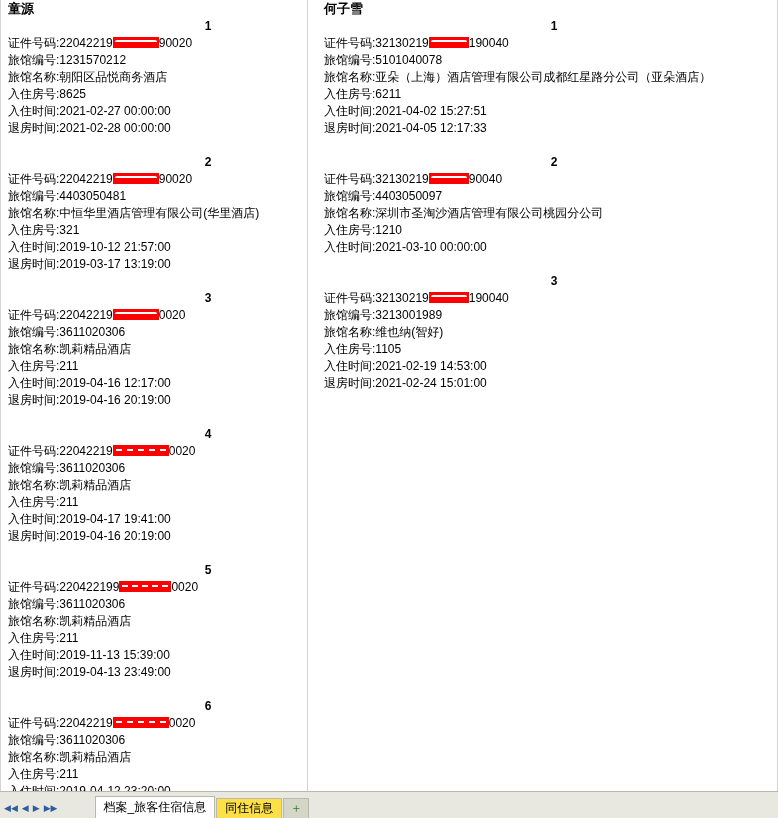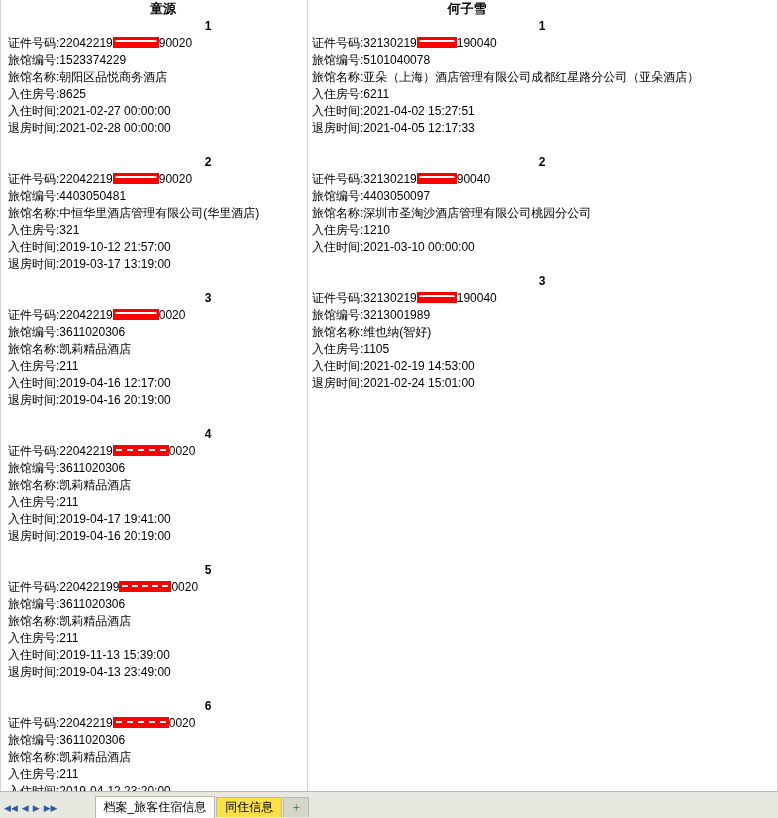--- a/index.html
+++ b/index.html
@@ -23,28 +23,27 @@
     width: 778px;
     height: 792px;
     background: #ffffff;
   }
   .col {
     position: absolute;
     top: 0;
     width: 310px;
   }
   .col-left { left: 8px; }
-  .col-right { left: 312px; }
+  .col-right { left: 324px; }
   .col-head {
     height: 18px;
     line-height: 18px;
     font-size: 13px;
     font-weight: bold;
     white-space: nowrap;
-    text-align: center;
   }
   .entry { margin-top: 0; }
   .idx {
     height: 17px;
     line-height: 17px;
     text-align: center;
     font-size: 12px;
     font-weight: bold;
     width: 200px;
     margin-left: 100px;
@@ -168,21 +167,21 @@
     <div class="vline" style="left:777px"></div>
     <div class="hline-bottom" style="top:791px"></div>
   </div>
 
   <div class="col col-left">
     <div class="col-head">童源</div>
     <div id="left-entries">
         <div class="entry">
           <div class="idx">1</div>
           <div class="row"><span class="lbl">证件号码:</span><span class="val">22042219</span><span class="redact wavy" style="width: 46px;"></span><span class="val">90020</span></div>
-          <div class="row"><span class="lbl">旅馆编号:</span><span class="val">1523374229</span></div>
+          <div class="row"><span class="lbl">旅馆编号:</span><span class="val">1231570212</span></div>
           <div class="row"><span class="lbl">旅馆名称:</span><span class="val">朝阳区品悦商务酒店</span></div>
           <div class="row"><span class="lbl">入住房号:</span><span class="val">8625</span></div>
           <div class="row"><span class="lbl">入住时间:</span><span class="val">2021-02-27 00:00:00</span></div>
           <div class="row"><span class="lbl">退房时间:</span><span class="val">2021-02-28 00:00:00</span></div>
           <div class="spacer"></div>
         </div>
         <div class="entry">
           <div class="idx">2</div>
           <div class="row"><span class="lbl">证件号码:</span><span class="val">22042219</span><span class="redact wavy" style="width: 46px;"></span><span class="val">90020</span></div>
           <div class="row"><span class="lbl">旅馆编号:</span><span class="val">4403050481</span></div>
@@ -272,18 +271,18 @@
 
 </div>
 
 <div class="tabbar">
   <div class="nav-arrows">
     <span>◀◀</span>
     <span>◀</span>
     <span>▶</span>
     <span>▶▶</span>
   </div>
-  <div id="tabs" style="display:flex;align-items:center;padding-left:33px;">
+  <div id="tabs" style="display:flex;align-items:flex-end;padding-left:33px;">
       <div class="tab active">档案_旅客住宿信息</div>
       <div class="tab">同住信息</div>
       <div class="tab plus">＋</div>
     </div>
 </div>
 
 </body></html>

